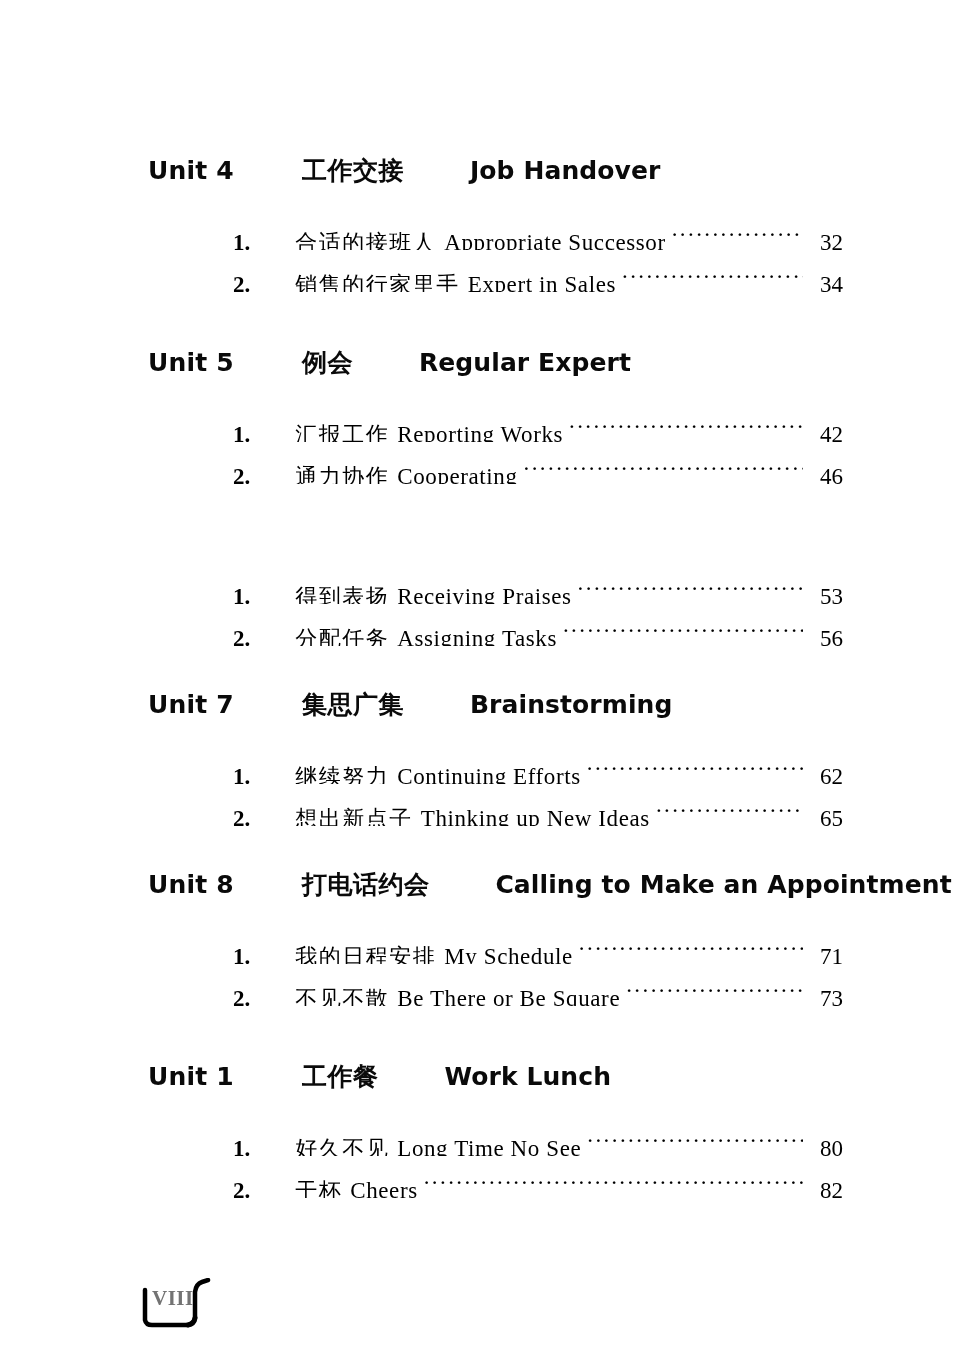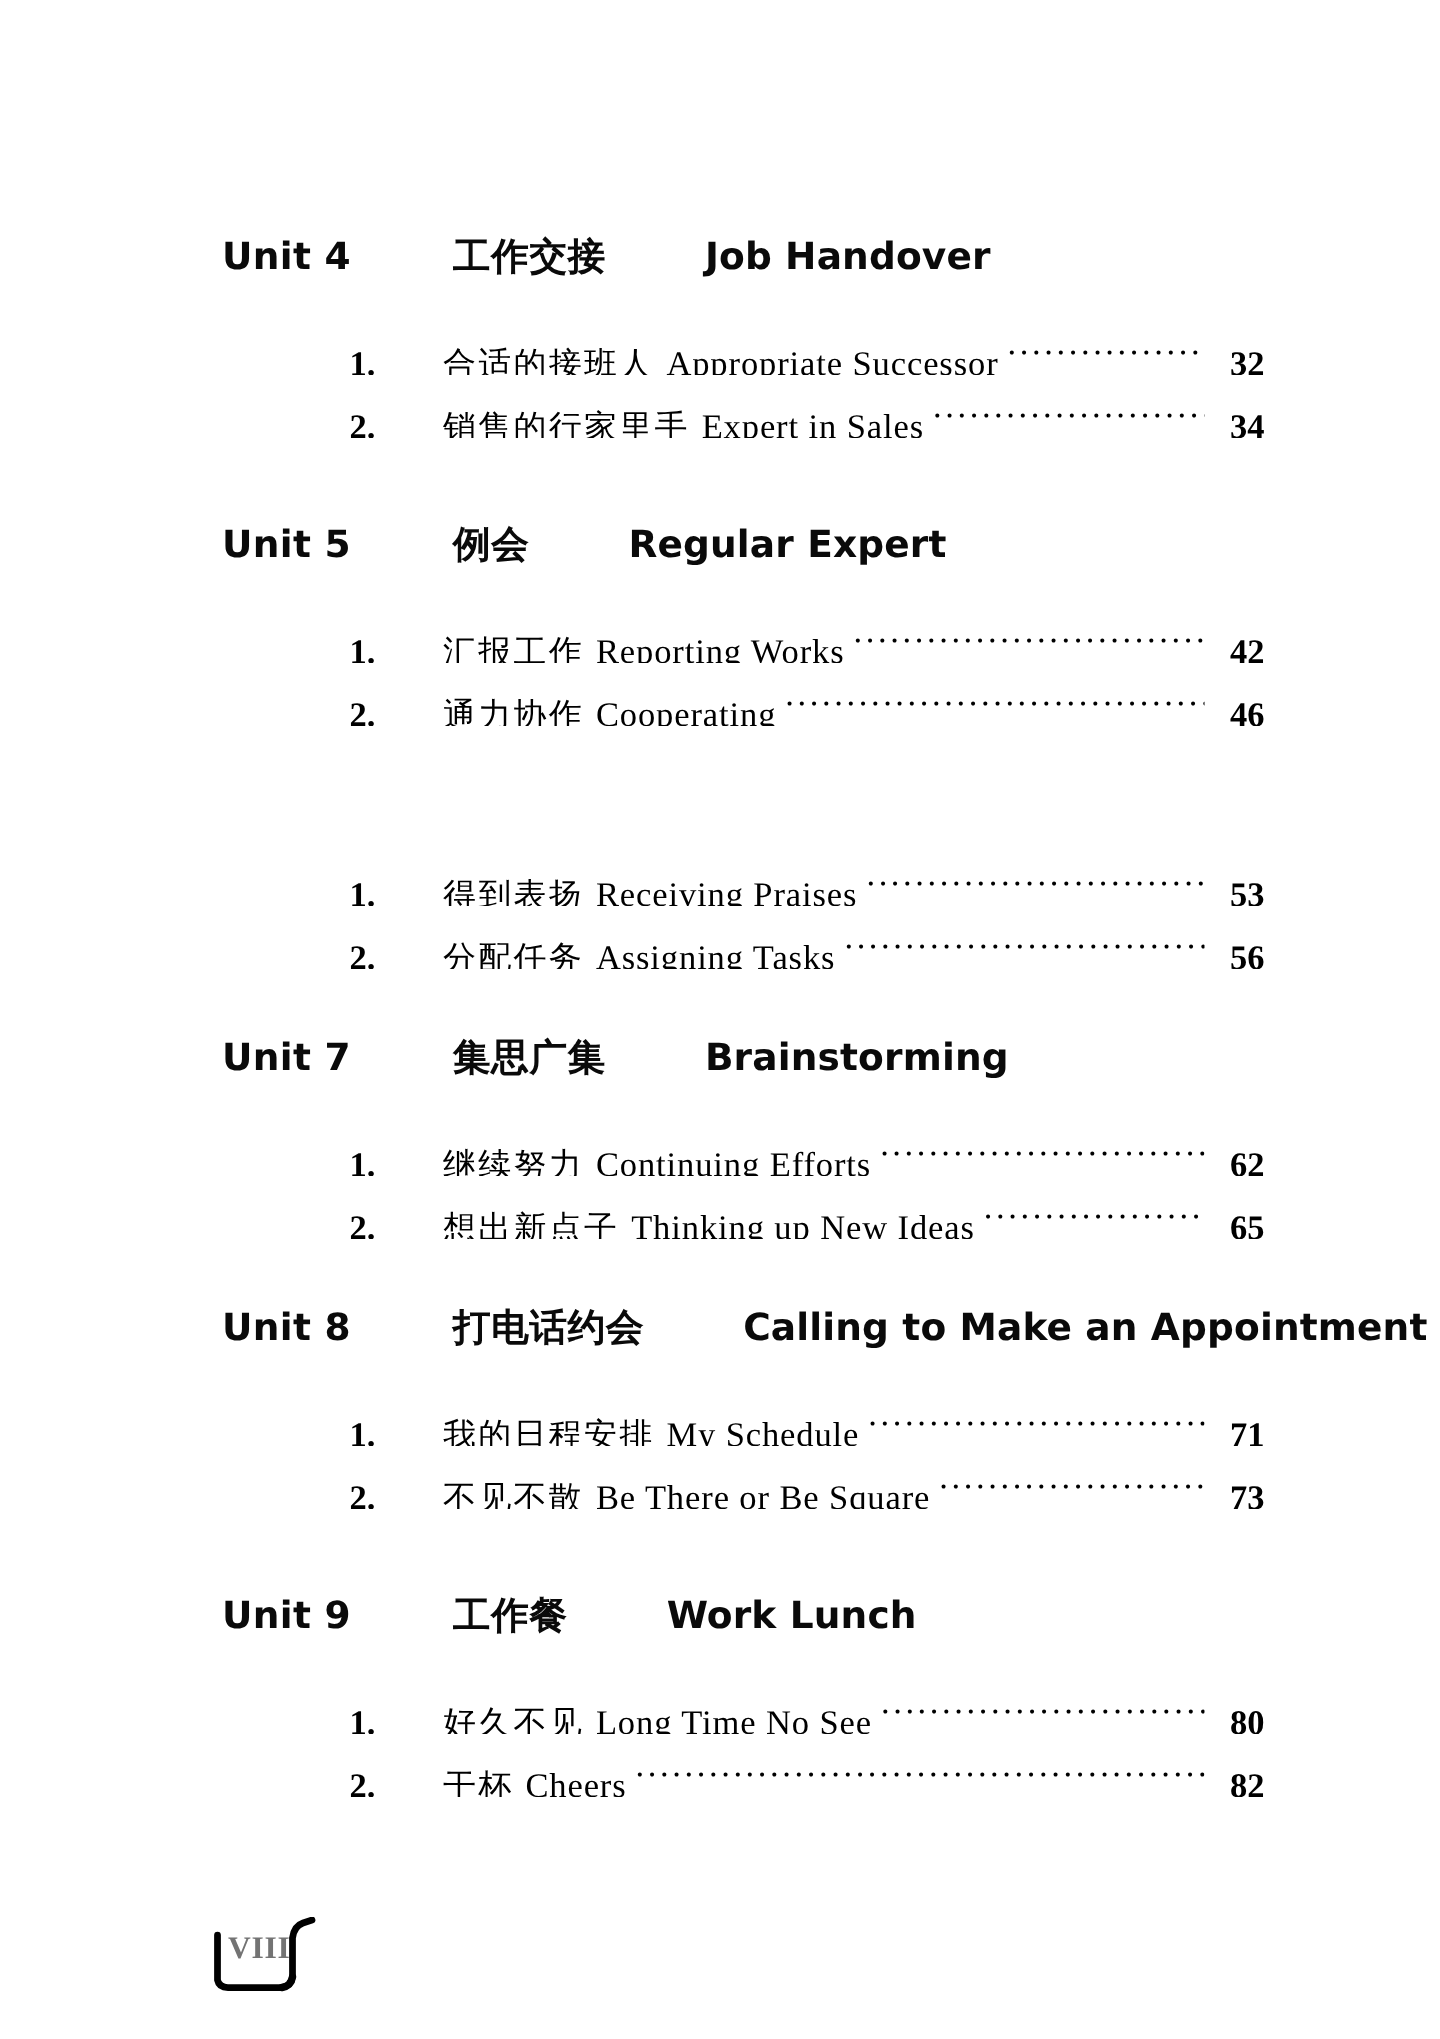--- a/index.html
+++ b/index.html
@@ -121,21 +121,21 @@
     white-space: nowrap;
     position: absolute;
     left: 6px;
     right: 0;
     bottom: 0;
     line-height: 42px;
     overflow: hidden;
   }
   .entry-page {
     font-family: "Liberation Serif", "DejaVu Serif", serif;
-    font-weight: bold;
+    font-weight: normal;
     font-size: 23px;
     flex: 0 0 auto;
     text-align: right;
     min-width: 32px;
     padding-left: 8px;
   }
 
   
   .gap-lg { height: 56px; }
   .gap-md { height: 44px; }
@@ -291,21 +291,21 @@
           <span class="leader"></span>
           <span class="entry-page">73</span>
         </div>
       </div>
     </div>
 
     <div class="gap-lg"></div>
 
     <div class="unit-block">
       <div class="unit-heading">
-        <span class="unit-label">Unit 9</span>
+        <span class="unit-label">Unit 1</span>
         <span class="unit-cn">工作餐</span>
         <span class="unit-en">Work Lunch</span>
       </div>
       <div class="entries">
         <div class="entry-row">
           <span class="entry-num">1.</span>
           <span class="entry-cn">好久不见</span>
           <span class="entry-en">Long Time No See</span>
           <span class="leader"></span>
           <span class="entry-page">80</span>

